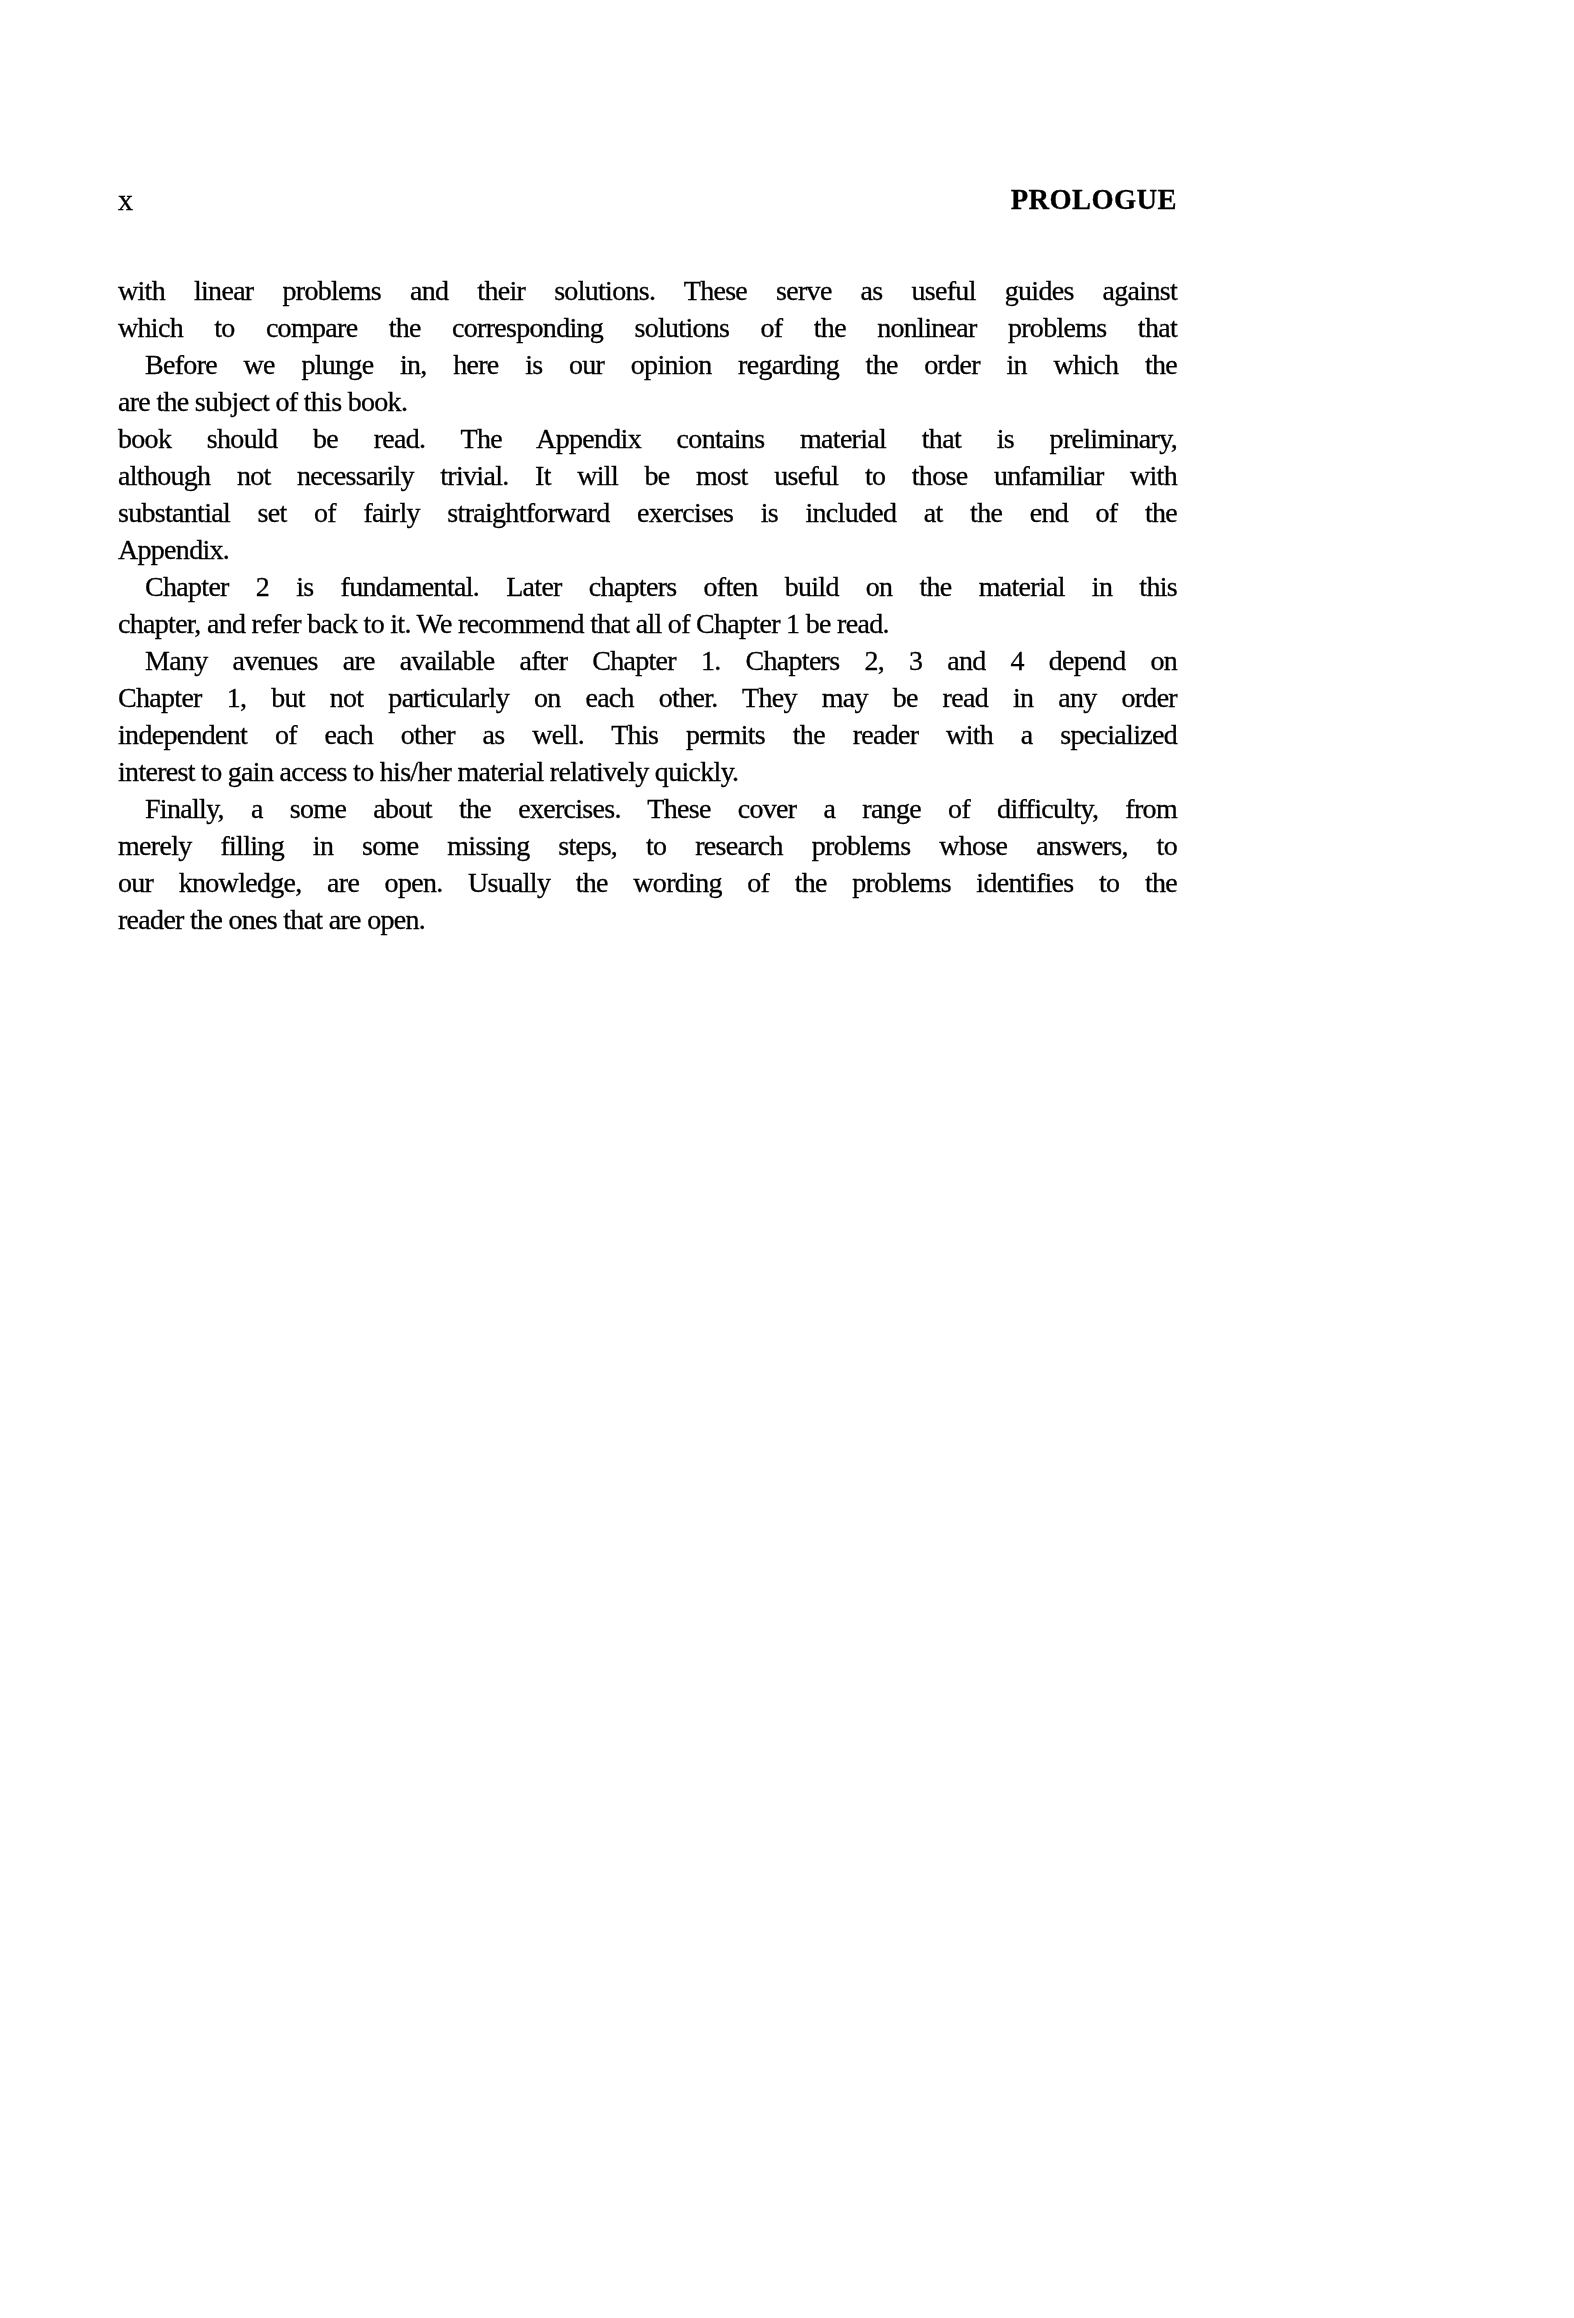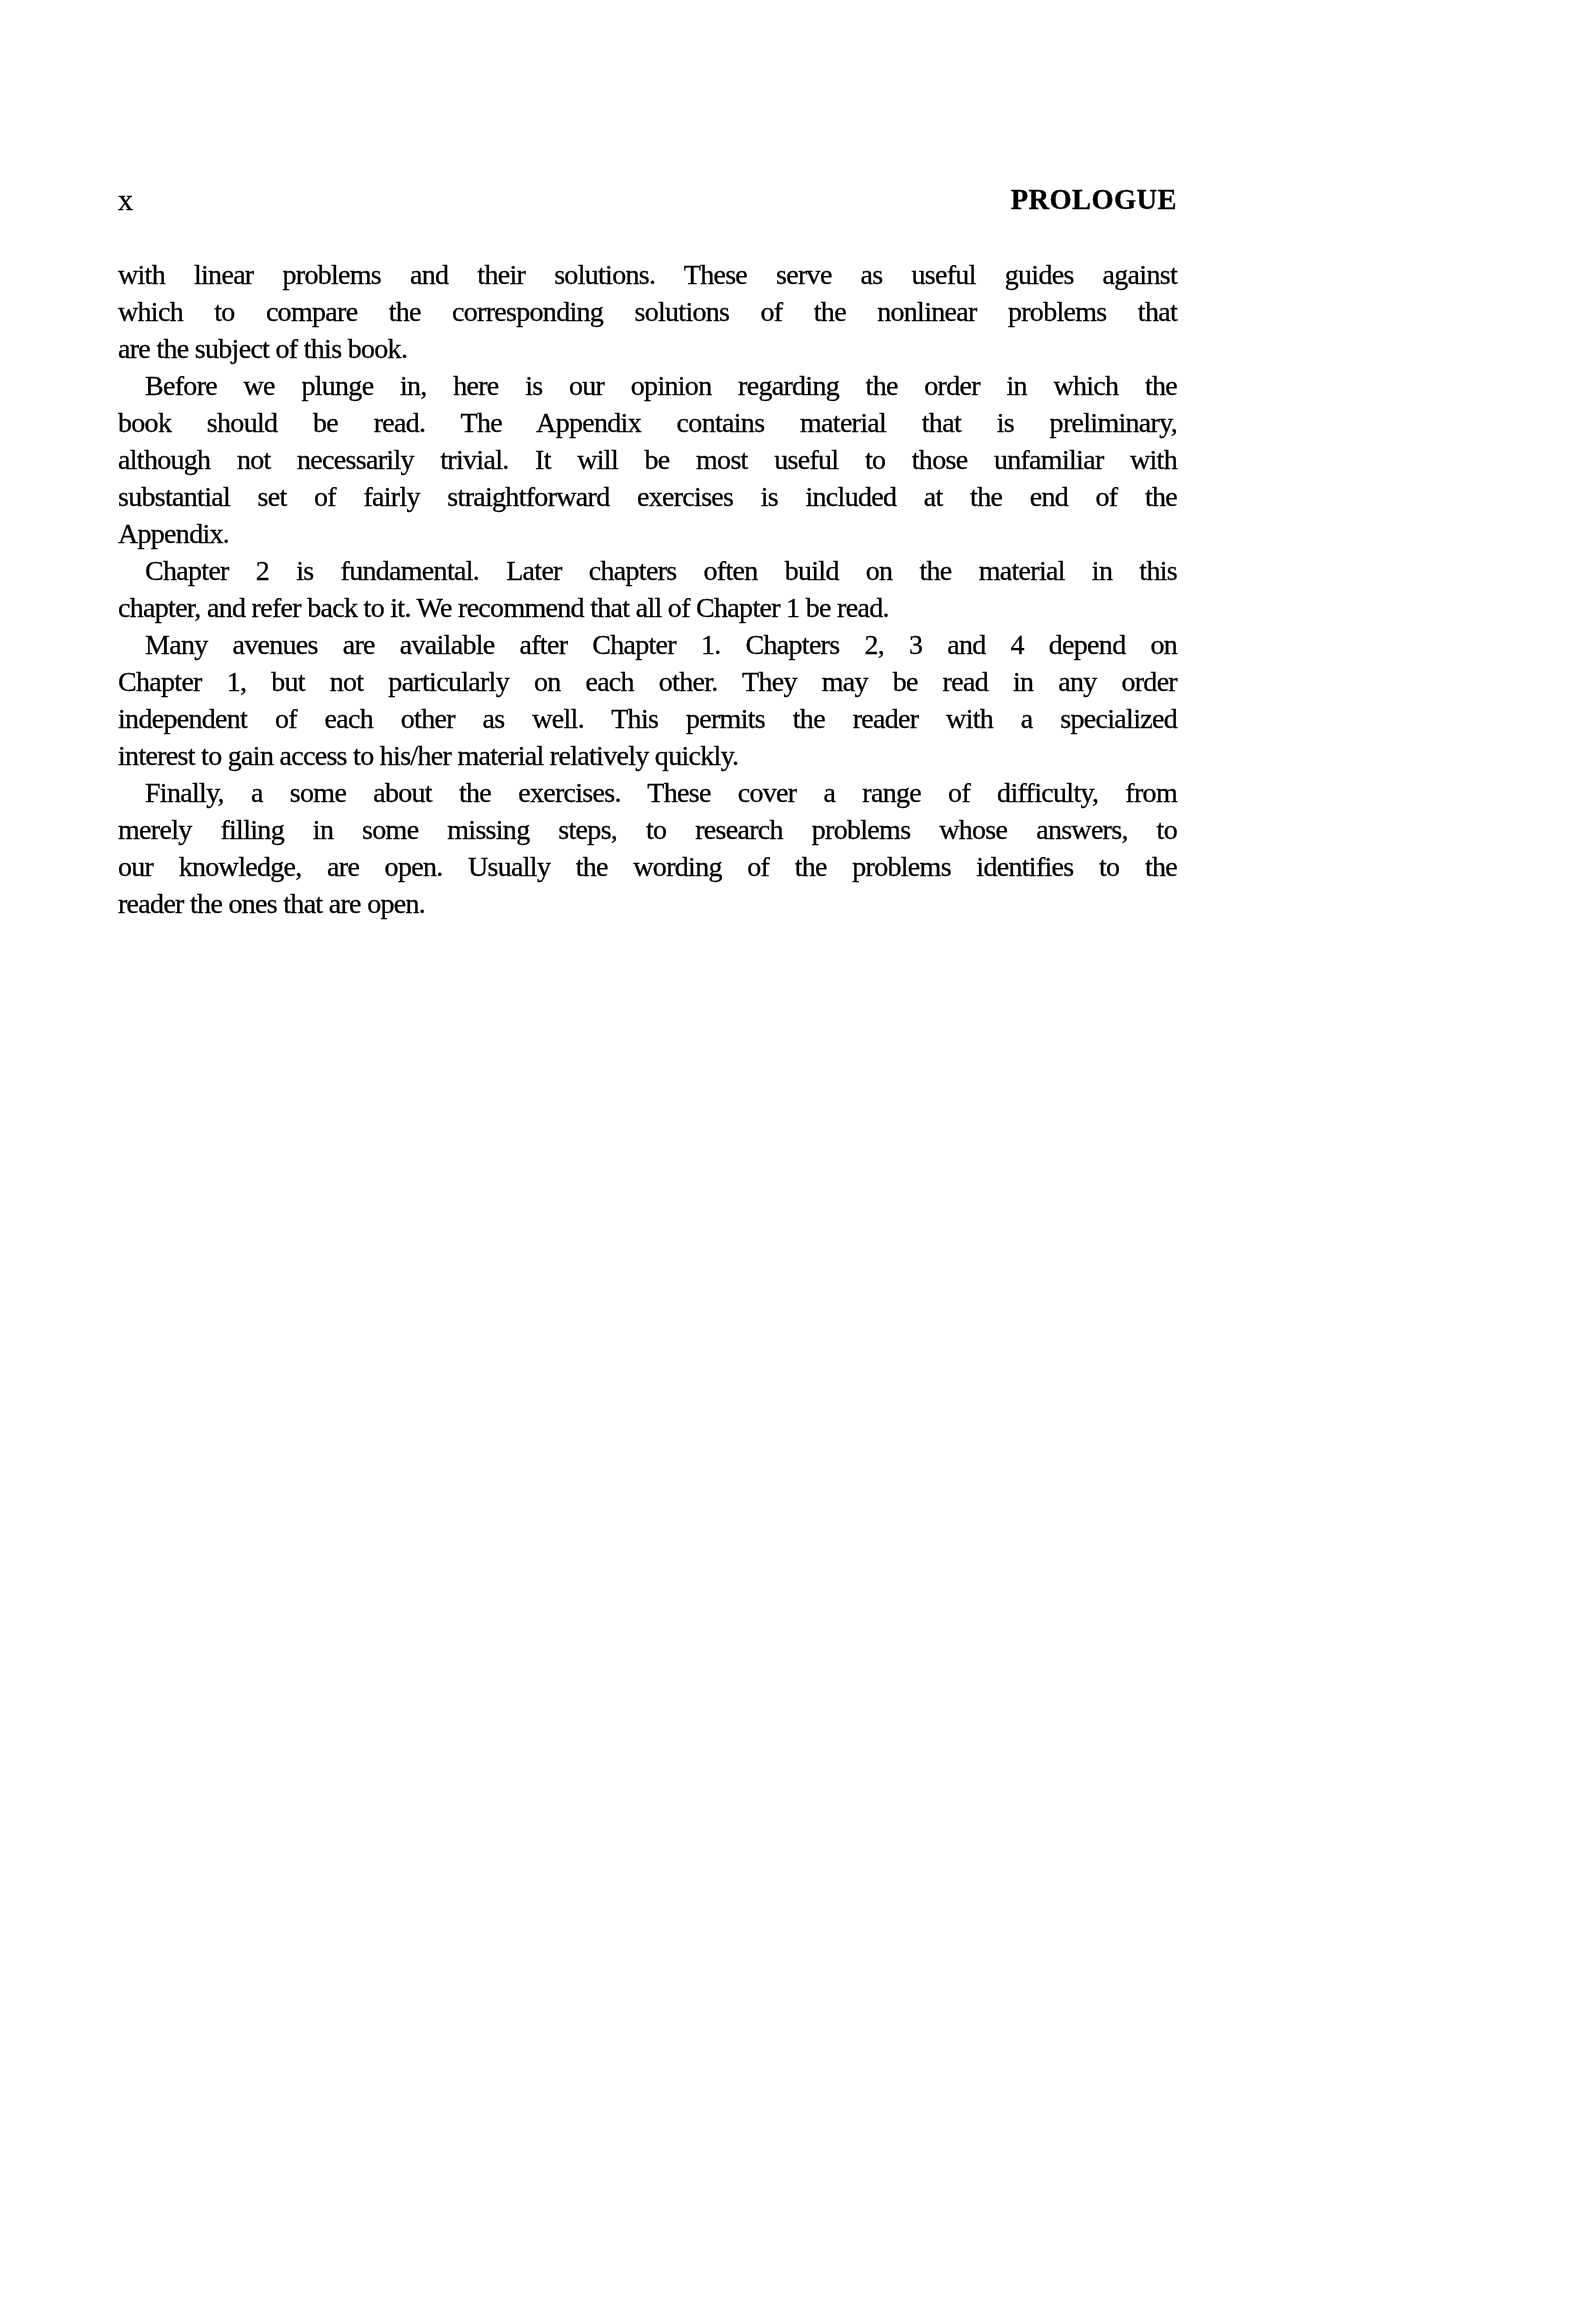--- a/index.html
+++ b/index.html
@@ -33,21 +33,21 @@
     text-align: right;
     font-size: 28.5px;
     line-height: 28.5px;
     letter-spacing: 0.4px;
     white-space: pre;
     font-weight: bold;
   }
   .text-block {
     position: absolute;
     left: 118px;
-    top: 256px;
+    top: 272px;
     width: 1059px;
     font-size: 28px;
     line-height: 37px;
     letter-spacing: -0.7px;
   }
   .text-block .line {
     height: 37px;
     text-align: justify;
     text-align-last: justify;
     white-space: normal;
@@ -61,22 +61,22 @@
 </style>
 </head>
 <body>
 
 <div class="page">
   <span class="folio">x</span>
   <span class="running-title">PROLOGUE</span>
   <main class="text-block">
       <div class="line">with linear problems and their solutions. These serve as useful guides against</div>
       <div class="line">which to compare the corresponding solutions of the nonlinear problems that</div>
+      <div class="line indent">Before we plunge in, here is our opinion regarding the order in which the</div>
       <div class="line para-end">are the subject of this book.</div>
-      <div class="line indent">Before we plunge in, here is our opinion regarding the order in which the</div>
       <div class="line">book should be read. The Appendix contains material that is preliminary,</div>
       <div class="line">although not necessarily trivial. It will be most useful to those unfamiliar with</div>
       <div class="line">substantial set of fairly straightforward exercises is included at the end of the</div>
       <div class="line para-end">Appendix.</div>
       <div class="line indent">Chapter 2 is fundamental. Later chapters often build on the material in this</div>
       <div class="line para-end">chapter, and refer back to it. We recommend that all of Chapter 1 be read.</div>
       <div class="line indent">Many avenues are available after Chapter 1. Chapters 2, 3 and 4 depend on</div>
       <div class="line">Chapter 1, but not particularly on each other. They may be read in any order</div>
       <div class="line">independent of each other as well. This permits the reader with a specialized</div>
       <div class="line para-end">interest to gain access to his/her material relatively quickly.</div>

